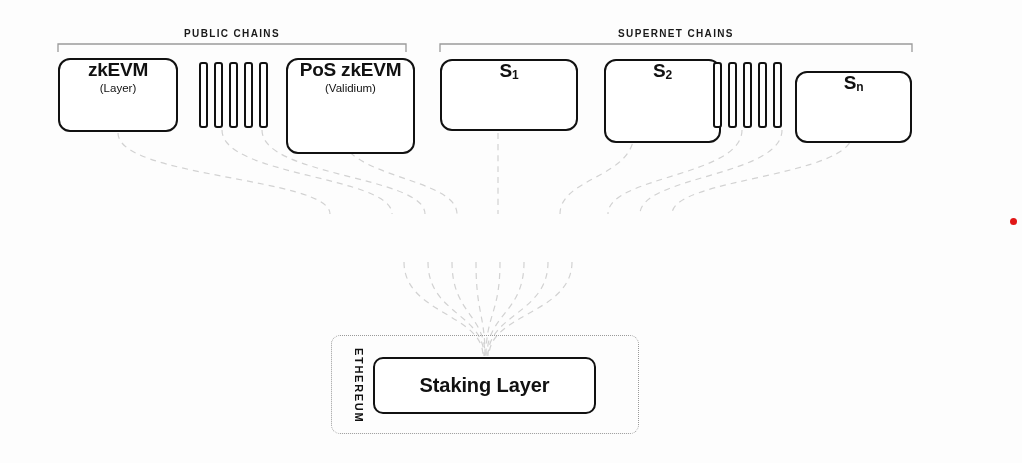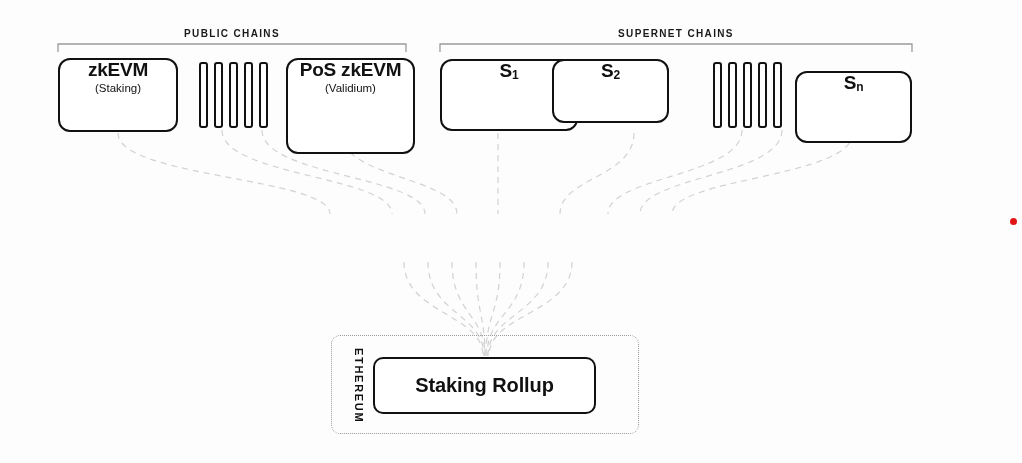--- a/index.html
+++ b/index.html
@@ -169,30 +169,30 @@
       <path d="M 548 262 C 548 313.7, 488 313.7, 488 356" fill="none" stroke="#d2d2d2" stroke-width="1.2" stroke-dasharray="6 5"></path>
       <path d="M 572 262 C 572 313.7, 489 313.7, 489 356" fill="none" stroke="#d2d2d2" stroke-width="1.2" stroke-dasharray="6 5"></path>
     </svg>
 
   <div class="group-label" id="label-public" style="left: 58px; width: 348px; top: 28px;">PUBLIC CHAINS</div>
   <div class="group-label" id="label-supernet" style="left: 440px; width: 472px; top: 28px;">SUPERNET CHAINS</div>
 
   <div id="chain-boxes">
       <div class="chain-box" style="left: 58px; top: 58px; width: 120px; height: 74px;">
         <div class="chain-title">zkEVM</div>
-        <div class="chain-sub">(Staking)</div>
+        <div class="chain-sub">(Layer)</div>
       </div>
       <div class="chain-box" style="left: 286px; top: 58px; width: 129px; height: 96px;">
         <div class="chain-title">PoS zkEVM</div>
         <div class="chain-sub">(Validium)</div>
       </div>
       <div class="chain-box" style="left: 440px; top: 59px; width: 138px; height: 72px;">
         <div class="chain-title">S<sub class="sub-idx">1</sub></div>
       </div>
-      <div class="chain-box" style="left: 552px; top: 59px; width: 117px; height: 64px;">
+      <div class="chain-box" style="left: 604px; top: 59px; width: 117px; height: 84px;">
         <div class="chain-title">S<sub class="sub-idx">2</sub></div>
       </div>
       <div class="chain-box" style="left: 795px; top: 71px; width: 117px; height: 72px;">
         <div class="chain-title">S<sub class="sub-idx">n</sub></div>
       </div>
     </div>
 
   <div id="ellipsis-groups">
       <div class="bars" style="left: 199px; top: 62px; height: 66px; gap: 6px;">
         <div class="bar" style="width: 9px; height: 66px;"></div>
@@ -207,18 +207,18 @@
         <div class="bar" style="width: 9px; height: 66px;"></div>
         <div class="bar" style="width: 9px; height: 66px;"></div>
         <div class="bar" style="width: 9px; height: 66px;"></div>
       </div>
     </div>
 
 
   <div id="ethereum-container" style="left: 331px; top: 335px; width: 308px; height: 99px;"></div>
   <div id="ethereum-label" style="left: 343px; top: 376.5px; width: 70px; text-align: center; margin-left: -19px;">ETHEREUM</div>
   <div id="staking-box" style="left: 373px; top: 357px; width: 223px; height: 57px;">
-    <span class="label">Staking Rollup</span>
+    <span class="label">Staking Layer</span>
   </div>
 
   <div id="accent-dot" style="left: 1010px; top: 218px; width: 7px; height: 7px; background: rgb(225, 23, 23);"></div>
 
 </div>
 
 </body></html>

